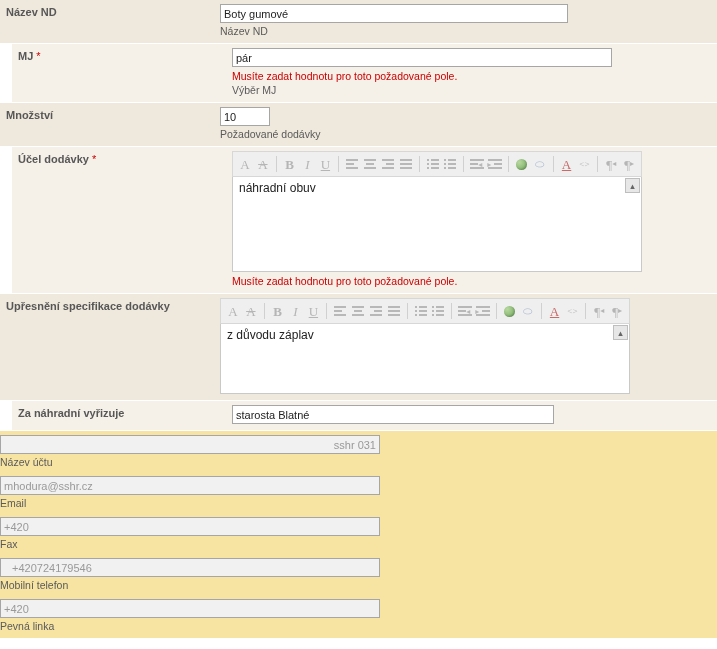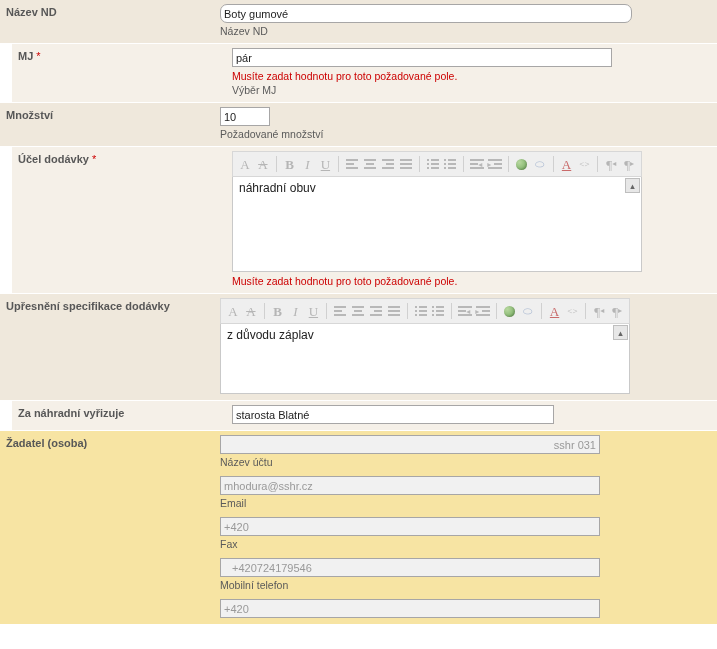--- a/index.html
+++ b/index.html
@@ -201,42 +201,42 @@
     box-shadow: inset -1px -1px 2px rgba(0,0,0,0.2);
   }
   .pil { font-family: Georgia, serif; }
 </style>
 </head>
 <body>
 
 <div class="row dark">
   <div class="label">Název ND</div>
   <div class="value">
-    <input class="text" style="width: 412px; border-radius: 7px;" value="Boty gumové">
+    <input class="text" style="width: 348px;" value="Boty gumové">
     <div class="helper">Název ND</div>
   </div>
 </div>
 
 <div class="row light">
   <div class="label">
     <span>MJ</span>
     <span class="req">*</span>
   </div>
   <div class="value">
     <input class="text" style="width: 380px;" value="pár">
     <div class="error">Musíte zadat hodnotu pro toto požadované pole.</div>
     <div class="helper">Výběr MJ</div>
   </div>
 </div>
 
 <div class="row dark">
   <div class="label">Množství</div>
   <div class="value">
     <input class="text" style="width: 50px;" value="10">
-    <div class="helper">Požadované množství</div>
+    <div class="helper">Požadované dodávky</div>
   </div>
 </div>
 
 <div class="row light">
   <div class="label">
     <span>Účel dodávky</span>
     <span class="req">*</span>
   </div>
   <div class="value">
 
@@ -439,33 +439,33 @@
 </div>
 
 <div class="row light">
   <div class="label">Za náhradní vyřizuje</div>
   <div class="value">
     <input class="text" style="width: 322px;" value="starosta Blatné">
   </div>
 </div>
 
 <div class="row yellow">
-  <div class="label">Žadatel (osoba)</div>
   <div class="value">
     <input class="text readonly" style="width: 380px; text-align: right;" readonly="" value="sshr 031">
     <div class="helper">Název účtu</div>
 
     <div style="height:8px"></div>
     <input class="text readonly" style="width: 380px;" readonly="" value="mhodura@sshr.cz">
     <div class="helper">Email</div>
 
     <div style="height:8px"></div>
     <input class="text readonly" style="width: 380px;" readonly="" value="+420">
     <div class="helper">Fax</div>
 
     <div style="height:8px"></div>
     <input class="text readonly" style="width: 380px; padding-left: 11px;" readonly="" value="+420724179546">
     <div class="helper">Mobilní telefon</div>
 
     <div style="height:8px"></div>
     <input class="text readonly" style="width: 380px;" readonly="" value="+420">
+    <div class="helper">Pevná linka</div>
   </div>
 </div>
 
 </body></html>

